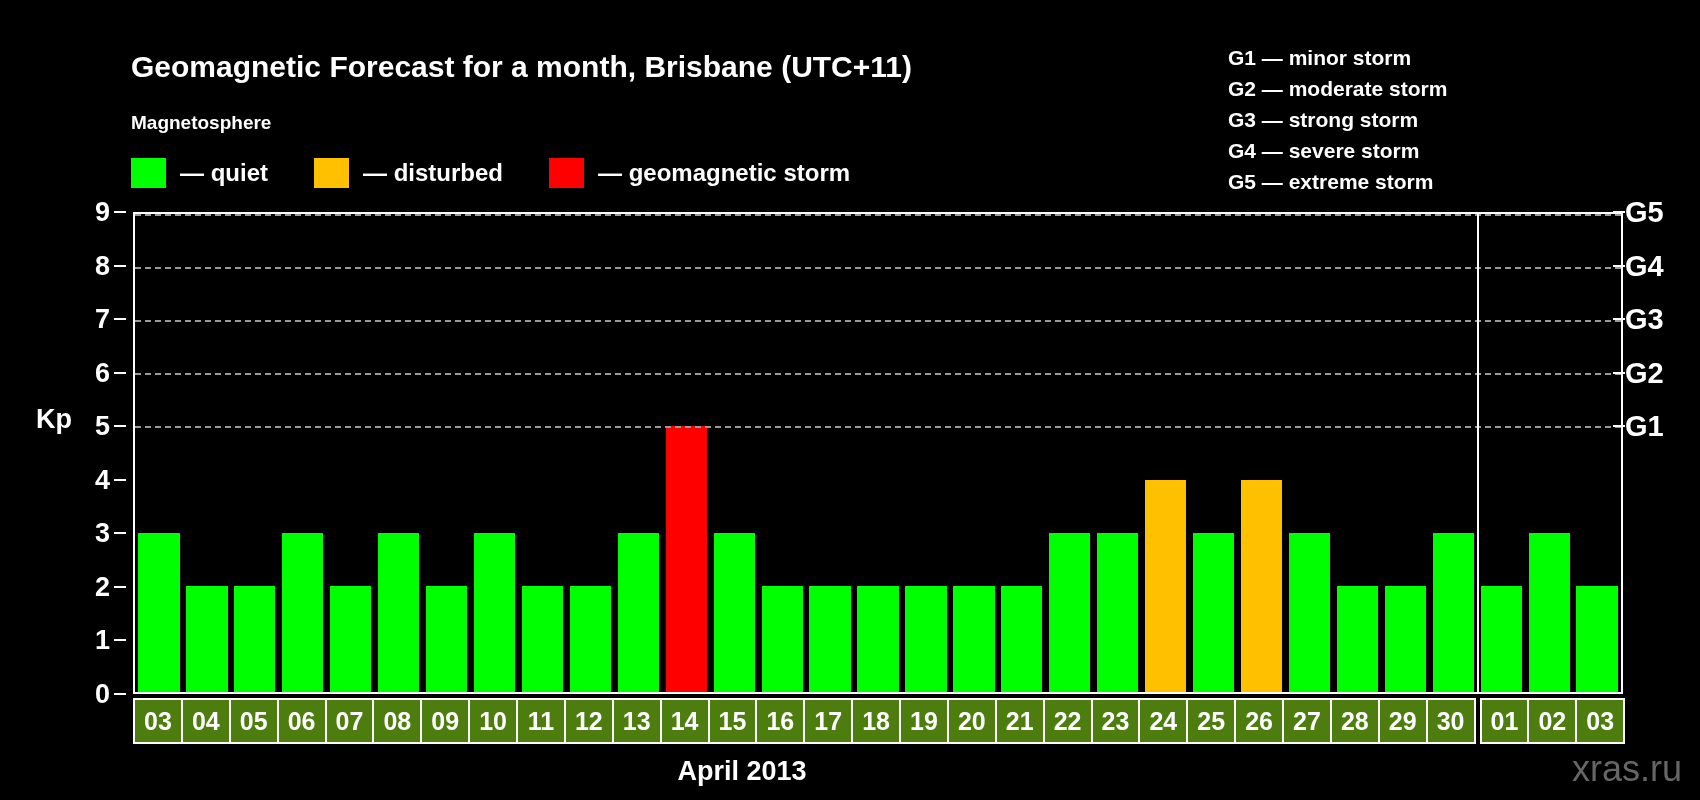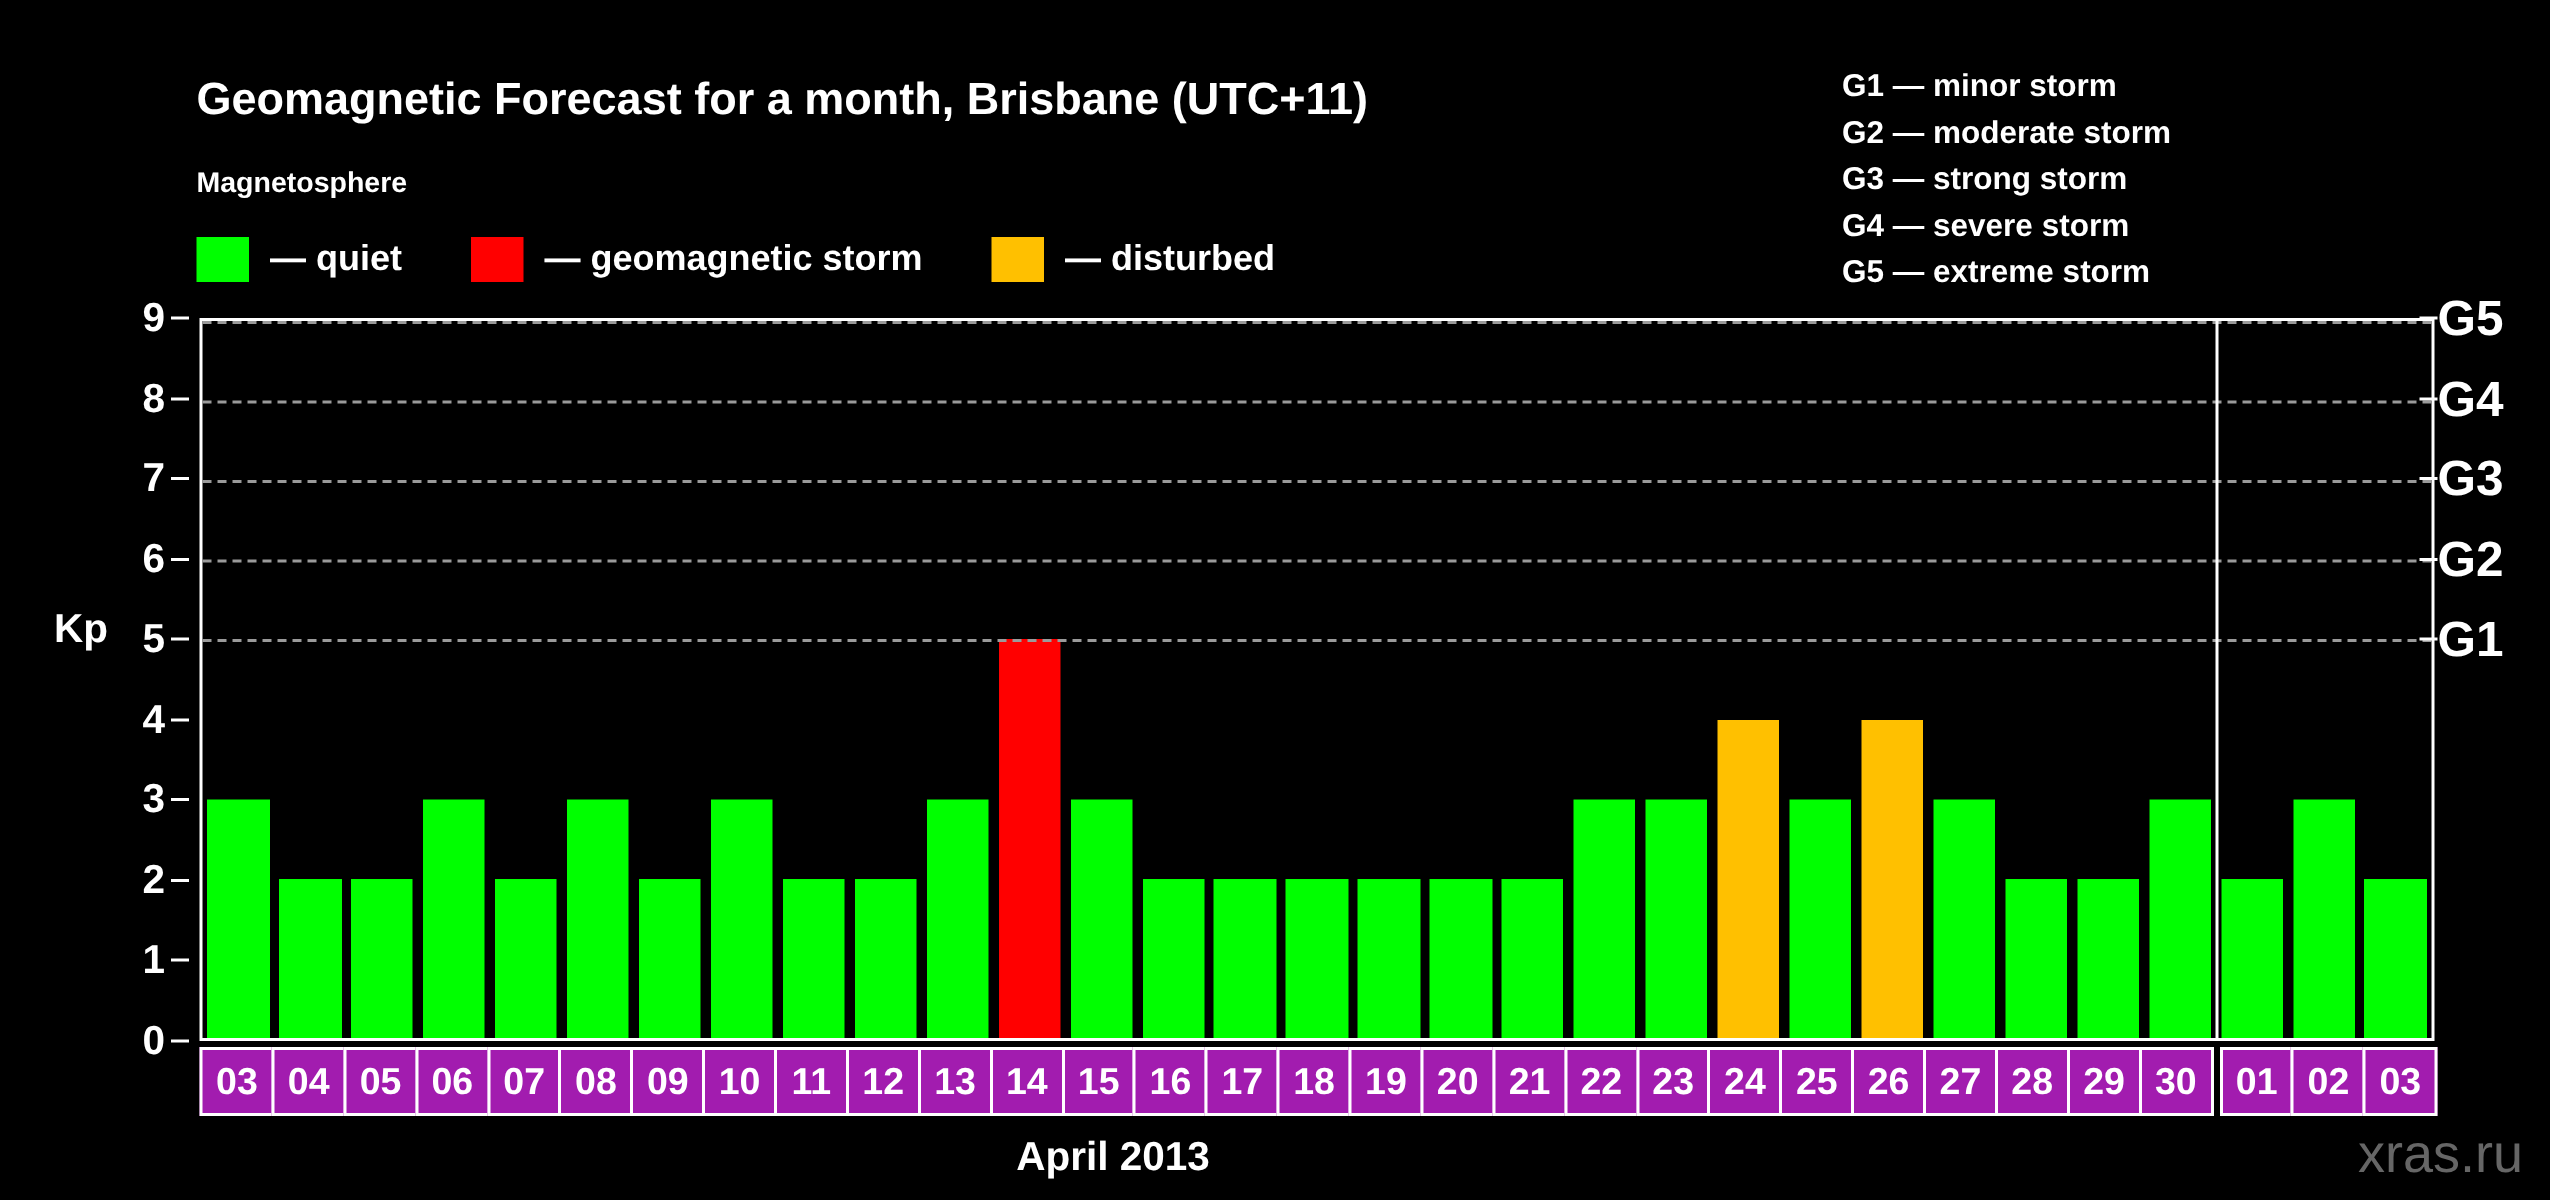--- a/index.html
+++ b/index.html
@@ -74,36 +74,36 @@
   }
   .y-axis-title{
     position:absolute;left:36px;top:374px;
     font-size:27px;font-weight:bold;color:#fff;
   }
 
   
   .g-axis{position:absolute;left:1625px;top:182px;width:70px;height:482px;}
   .g-tick{
     position:absolute;left:0;transform:translateY(-50%);
-    font-size:33px;font-weight:bold;color:#fff;white-space:nowrap;
+    font-size:29px;font-weight:bold;color:#fff;white-space:nowrap;
   }
   .g-tick-mark{
     position:absolute;left:-12px;width:12px;height:0;
     border-top:2px solid #fff;transform:translateY(-1px);
   }
 
   
   .x-labels{
     position:absolute;left:133px;top:668px;width:1490px;height:46px;
     display:flex;
   }
   .x-cell{
     flex:1 1 0;display:flex;align-items:center;justify-content:center;
     border:2px solid #fff;box-sizing:border-box;margin-right:-2px;
-    font-size:25px;font-weight:bold;color:#fff;background:#a21caf;
+    font-size:25px;font-weight:bold;color:#fff;background:#4d7c0f;
   }
   .x-cell.month-start{margin-left:6px;}
   .x-title{
     position:absolute;left:0;right:0;top:726px;text-align:center;
     font-size:27px;font-weight:bold;color:#fff;
   }
   .x-title-inner{display:inline-block;transform:translateX(-108px);}
   .watermark{
     position:absolute;right:18px;bottom:10px;
     font-size:36px;color:#666;font-family:"Liberation Sans",sans-serif;
@@ -116,26 +116,26 @@
 
   <div class="title">Geomagnetic Forecast for a month, Brisbane (UTC+11)</div>
   <div class="subtitle">Magnetosphere</div>
 
   <div class="legend" id="legend">
       <div class="legend-item">
         <span class="swatch" style="background: rgb(0, 255, 0);"></span>
         <span class="legend-label">— quiet</span>
       </div>
       <div class="legend-item">
+        <span class="swatch" style="background: rgb(255, 192, 0);"></span>
+        <span class="legend-label">— disturbed</span>
+      </div>
+      <div class="legend-item">
         <span class="swatch" style="background: rgb(255, 0, 0);"></span>
         <span class="legend-label">— geomagnetic storm</span>
-      </div>
-      <div class="legend-item">
-        <span class="swatch" style="background: rgb(255, 192, 0);"></span>
-        <span class="legend-label">— disturbed</span>
       </div>
     </div>
 
   <div class="gscale" id="gscale">
       <div class="gscale-row">G1 — minor storm</div>
       <div class="gscale-row">G2 — moderate storm</div>
       <div class="gscale-row">G3 — strong storm</div>
       <div class="gscale-row">G4 — severe storm</div>
       <div class="gscale-row">G5 — extreme storm</div>
     </div>

